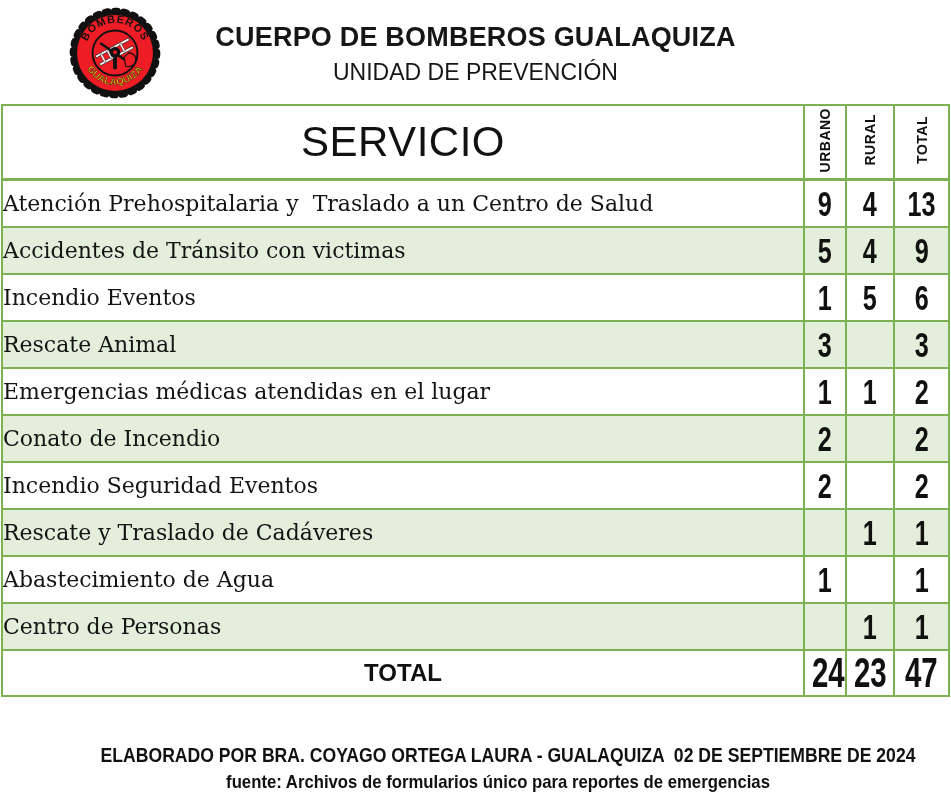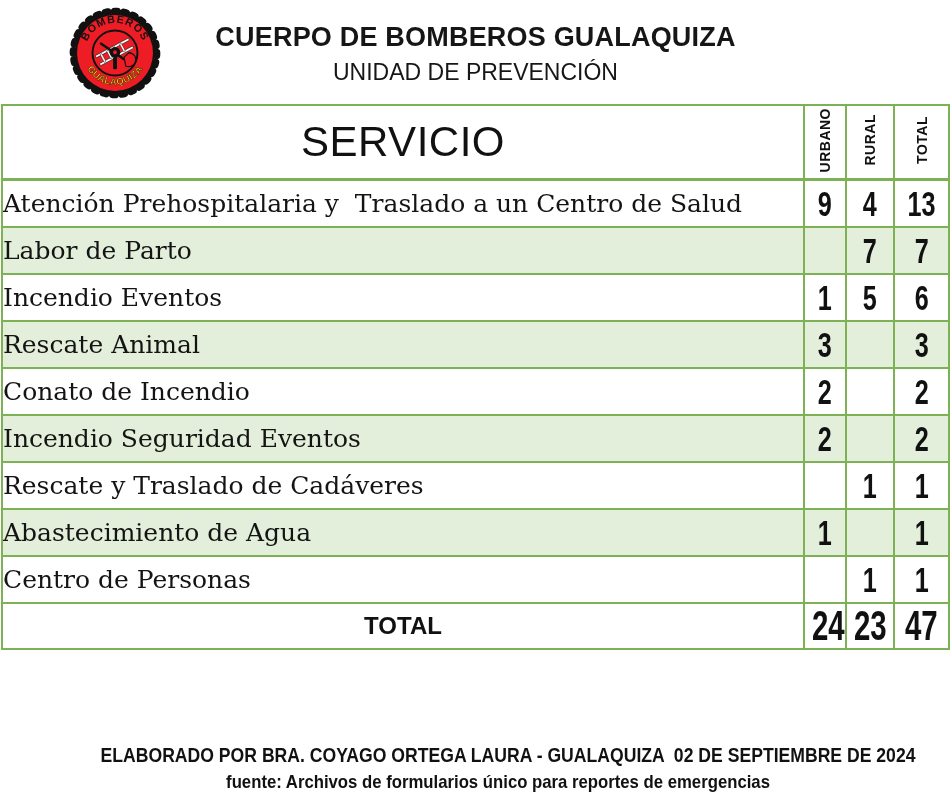--- a/index.html
+++ b/index.html
@@ -57,21 +57,21 @@
     font-weight: bold;
     letter-spacing: 0.5px;
     color: #111;
     line-height: 1;
     padding: 2px 0;
   }
   tr.data-row td { height: 47px; }
   tr.data-row:nth-child(odd) td { background: #e3efda; }
   td.svc {
     font-family: "DejaVu Serif", serif;
-    font-size: 25px;
+    font-size: 22px;
     color: #141414;
     padding-left: 4px;
     white-space: pre;
   }
   td.num { text-align: center; }
   .num-span {
     display: inline-block;
     transform: scaleX(0.72);
     transform-origin: center;
     font-size: 35px;
@@ -174,36 +174,42 @@
         <td class="col-hdr"><span class="vtext">TOTAL</span></td>
       </tr>
 
       <tr class="data-row">
         <td class="svc">Atención Prehospitalaria y  Traslado a un Centro de Salud</td>
         <td class="num"><span class="num-span">9</span></td>
         <td class="num"><span class="num-span">4</span></td>
         <td class="num"><span class="num-span">13</span></td>
       </tr>
       <tr class="data-row">
-        <td class="svc">Labor de Parto</td>
-        <td class="num"><span class="num-span"></span></td>
-        <td class="num"><span class="num-span">7</span></td>
-        <td class="num"><span class="num-span">7</span></td>
+        <td class="svc">Accidentes de Tránsito con victimas</td>
+        <td class="num"><span class="num-span">5</span></td>
+        <td class="num"><span class="num-span">4</span></td>
+        <td class="num"><span class="num-span">9</span></td>
       </tr>
       <tr class="data-row">
         <td class="svc">Incendio Eventos</td>
         <td class="num"><span class="num-span">1</span></td>
         <td class="num"><span class="num-span">5</span></td>
         <td class="num"><span class="num-span">6</span></td>
       </tr>
       <tr class="data-row">
         <td class="svc">Rescate Animal</td>
         <td class="num"><span class="num-span">3</span></td>
         <td class="num"><span class="num-span"></span></td>
         <td class="num"><span class="num-span">3</span></td>
+      </tr>
+      <tr class="data-row">
+        <td class="svc">Emergencias médicas atendidas en el lugar</td>
+        <td class="num"><span class="num-span">1</span></td>
+        <td class="num"><span class="num-span">1</span></td>
+        <td class="num"><span class="num-span">2</span></td>
       </tr>
       <tr class="data-row">
         <td class="svc">Conato de Incendio</td>
         <td class="num"><span class="num-span">2</span></td>
         <td class="num"><span class="num-span"></span></td>
         <td class="num"><span class="num-span">2</span></td>
       </tr>
       <tr class="data-row">
         <td class="svc">Incendio Seguridad Eventos</td>
         <td class="num"><span class="num-span">2</span></td>

